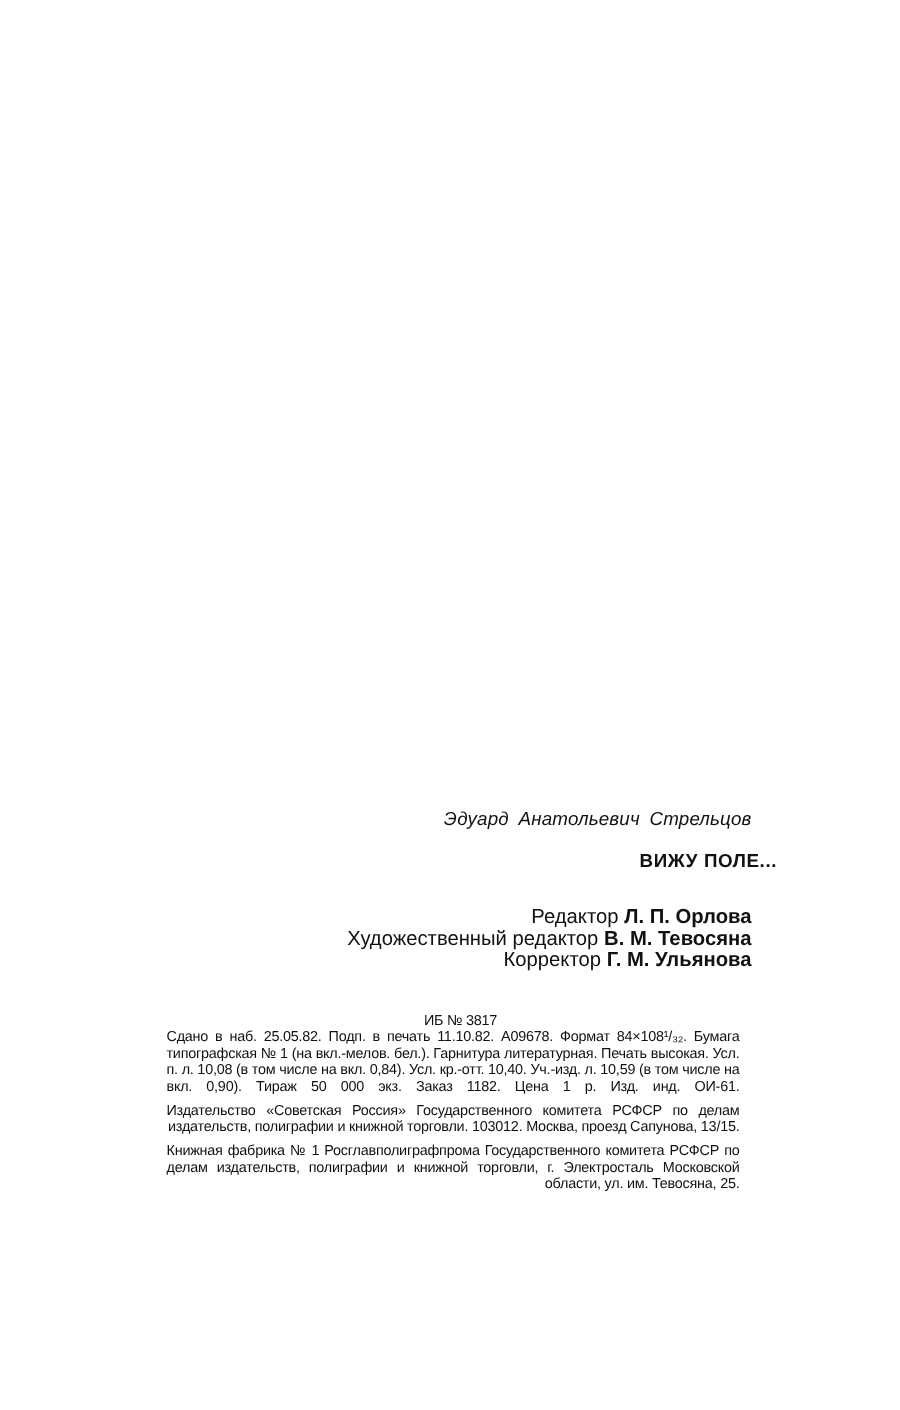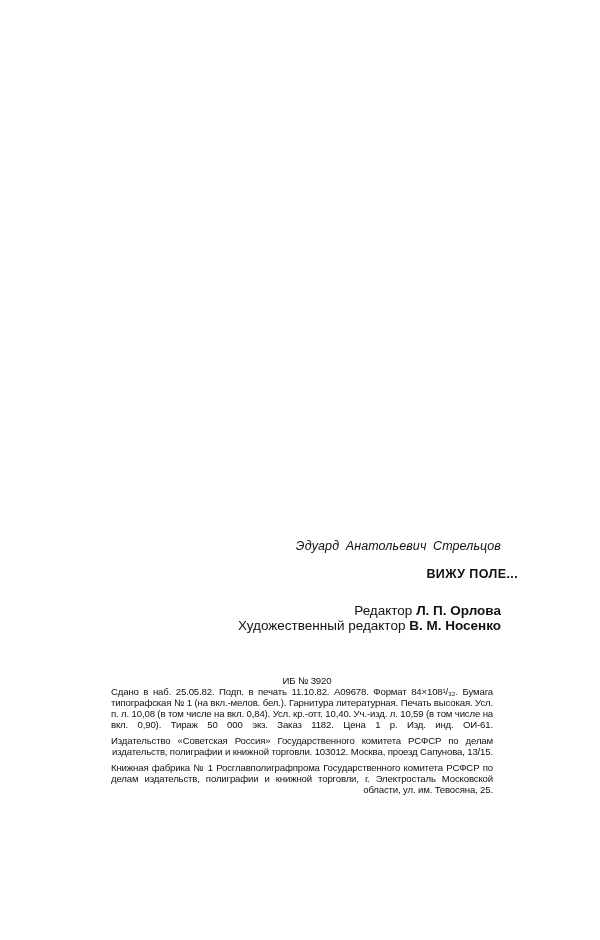--- a/index.html
+++ b/index.html
@@ -83,24 +83,28 @@
 
   <div class="title">ВИЖУ ПОЛЕ...</div>
 
   <div class="credits">
     <span class="credit-line">
       <span>Редактор</span>
       <span class="name">Л. П. Орлова</span>
     </span>
     <span class="credit-line">
       <span>Художественный редактор</span>
-      <span class="name">В. М. Носенко</span>
+      <span class="name">В. М. Тевосяна</span>
+    </span>
+    <span class="credit-line">
+      <span>Корректор</span>
+      <span class="name">Г. М. Ульянова</span>
     </span>
   </div>
 
   <div class="imprint">
-    <span class="ib">ИБ № 3920</span>
+    <span class="ib">ИБ № 3817</span>
     <p class="para first">Сдано в наб. 25.05.82. Подп. в печать 11.10.82. А09678. Формат 84×108¹/₃₂. Бумага типографская № 1 (на вкл.-мелов. бел.). Гарнитура литературная. Печать высокая. Усл. п. л. 10,08 (в том числе на вкл. 0,84). Усл. кр.-отт. 10,40. Уч.-изд. л. 10,59 (в том числе на вкл. 0,90). Тираж 50 000 экз. Заказ 1182. Цена 1 р. Изд. инд. ОИ-61.</p>
     <p class="para">Издательство «Советская Россия» Государственного комитета РСФСР по делам издательств, полиграфии и книжной торговли. 103012. Москва, проезд Сапунова, 13/15.</p>
     <p class="para">Книжная фабрика № 1 Росглавполиграфпрома Государственного комитета РСФСР по делам издательств, полиграфии и книжной торговли, г. Электросталь Московской области, ул. им. Тевосяна, 25.</p>
   </div>
 
 </div>
 
 </body></html>

